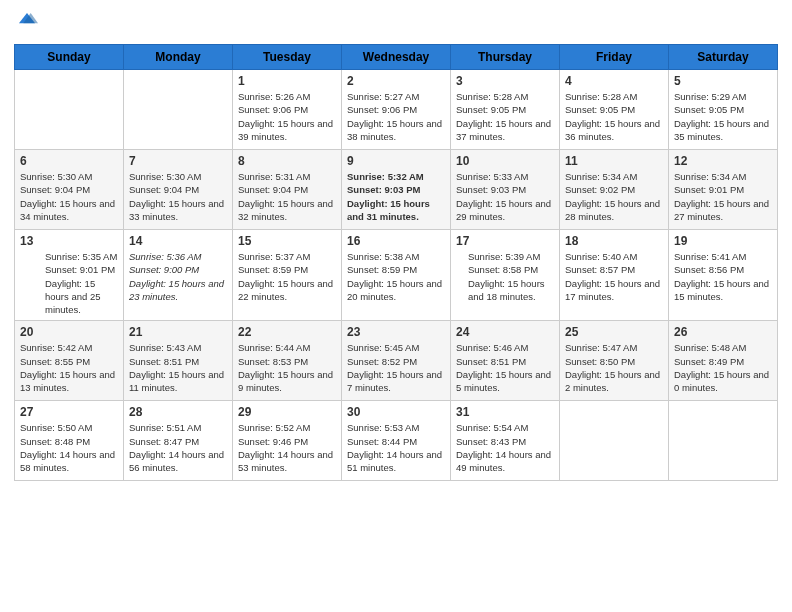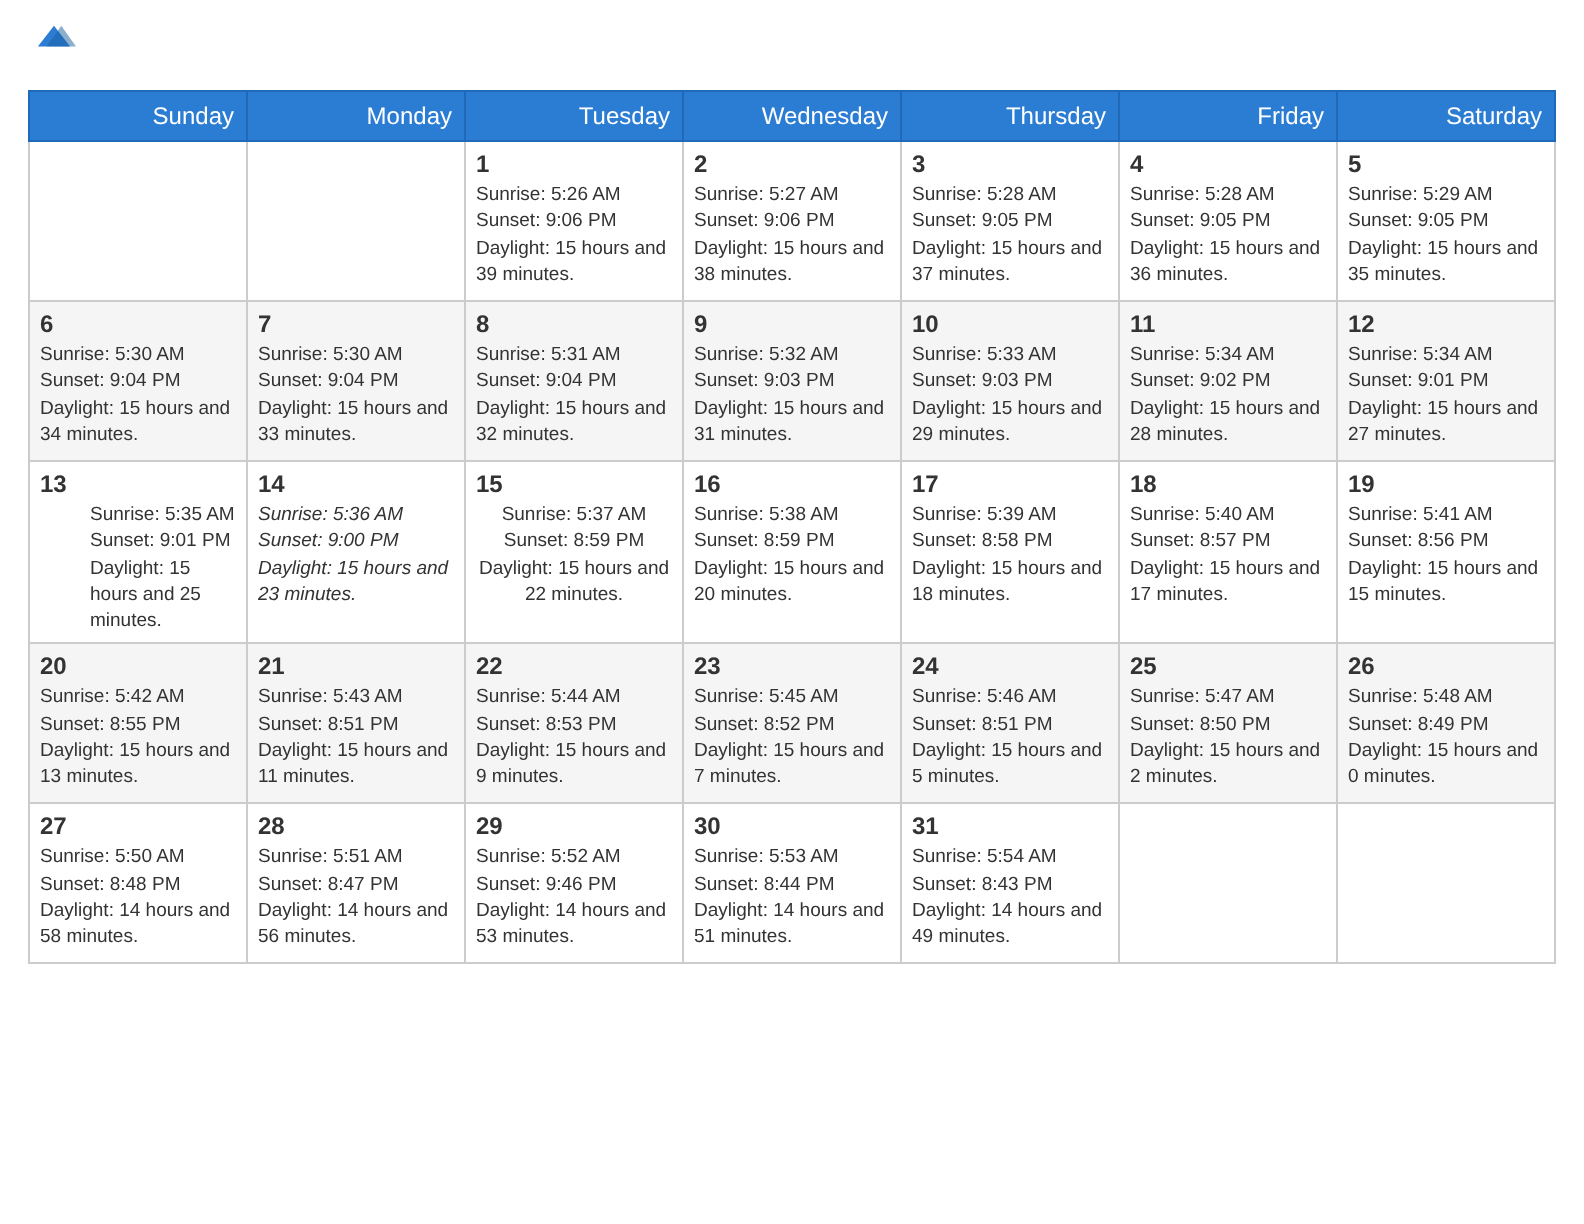--- a/index.html
+++ b/index.html
@@ -51,25 +51,25 @@
       font-size: 14px;
       color: #555;
     }
     .calendar {
       width: 100%;
       border-collapse: collapse;
       border: 1px solid #ccc;
     }
     .calendar th {
       background: #2b7dd4;
-      color: #ffffff;
+      color: #000000;
       font-size: 12px;
-      font-weight: normal;
+      font-weight: bold;
       padding: 5px 6px;
-      text-align: right;
+      text-align: center;
       border: 1px solid #2068b8;
     }
     .calendar td {
       border: 1px solid #ccc;
       vertical-align: top;
       padding: 4px 5px;
       width: calc(100%/7);
       height: 80px;
       background: #fff;
     }
@@ -177,21 +177,21 @@
 Daylight: 15 hours and 33 minutes.</div>
           </td>
           <td>
             <div class="day-num">8</div>
             <div class="day-info" style="white-space: pre-line;">Sunrise: 5:31 AM
 Sunset: 9:04 PM
 Daylight: 15 hours and 32 minutes.</div>
           </td>
           <td>
             <div class="day-num">9</div>
-            <div class="day-info" style="white-space: pre-line;">Sunrise: 5:32 AM
+            <div class="day-info" style="white-space: pre-line; font-weight: bold;">Sunrise: 5:32 AM
 Sunset: 9:03 PM
 Daylight: 15 hours and 31 minutes.</div>
           </td>
           <td>
             <div class="day-num">10</div>
             <div class="day-info" style="white-space: pre-line;">Sunrise: 5:33 AM
 Sunset: 9:03 PM
 Daylight: 15 hours and 29 minutes.</div>
           </td>
           <td>
@@ -215,33 +215,33 @@
 Daylight: 15 hours and 25 minutes.</div>
           </td>
           <td>
             <div class="day-num">14</div>
             <div class="day-info" style="white-space: pre-line; font-style: italic;">Sunrise: 5:36 AM
 Sunset: 9:00 PM
 Daylight: 15 hours and 23 minutes.</div>
           </td>
           <td>
             <div class="day-num">15</div>
-            <div class="day-info" style="white-space: pre-line; text-align: center;">Sunrise: 5:37 AM
+            <div class="day-info" style="white-space: pre-line;">Sunrise: 5:37 AM
 Sunset: 8:59 PM
 Daylight: 15 hours and 22 minutes.</div>
           </td>
           <td>
             <div class="day-num">16</div>
             <div class="day-info" style="white-space: pre-line;">Sunrise: 5:38 AM
 Sunset: 8:59 PM
 Daylight: 15 hours and 20 minutes.</div>
           </td>
           <td>
             <div class="day-num">17</div>
-            <div class="day-info" style="white-space: pre-line;">Sunrise: 5:39 AM
+            <div class="day-info" style="white-space: pre-line; margin-left: 12px;">Sunrise: 5:39 AM
 Sunset: 8:58 PM
 Daylight: 15 hours and 18 minutes.</div>
           </td>
           <td>
             <div class="day-num">18</div>
             <div class="day-info" style="white-space: pre-line;">Sunrise: 5:40 AM
 Sunset: 8:57 PM
 Daylight: 15 hours and 17 minutes.</div>
           </td>
           <td>

